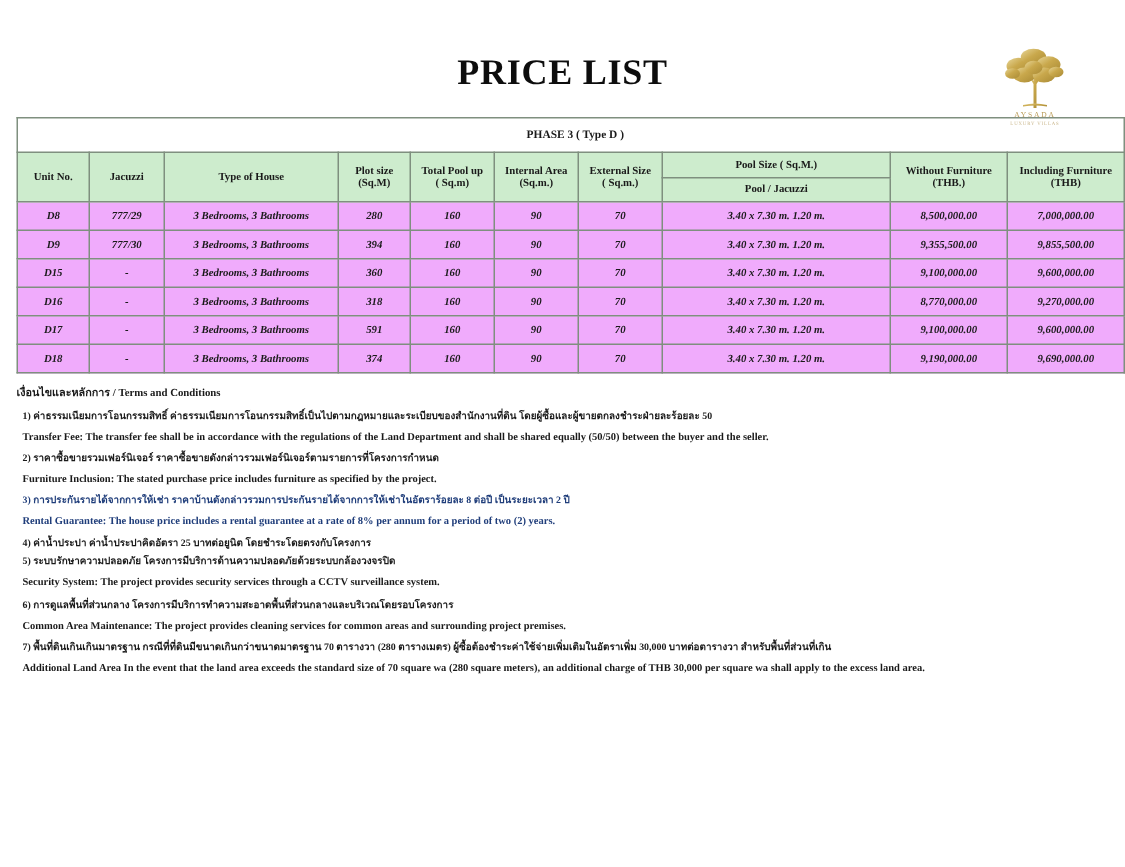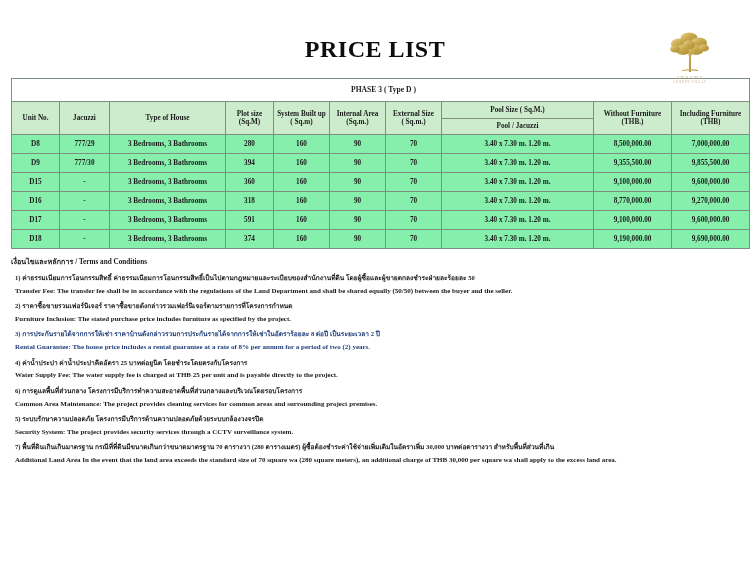--- a/index.html
+++ b/index.html
@@ -90,22 +90,23 @@
   }
   thead th {
     background: #cdeccd;
     height: 14px;
   }
   thead th.tall {
     height: 32px;
   }
   tbody td {
     height: 18px;
-    background: #86efac;
-    font-weight: bold;
+    background: #f0abfc;
+    font-weight: bold;
+    font-style: italic;
   }
   .hdr-line2 { display: block; }
 
   
   .terms {
     margin: 9px 11px 0 11px;
     font-size: 7px;
     line-height: 1.2;
   }
   .terms-title {
@@ -187,21 +188,21 @@
       </tr>
       <tr>
         <th class="tall" rowspan="2">Unit No.</th>
         <th class="tall" rowspan="2">Jacuzzi</th>
         <th class="tall" rowspan="2">Type of House</th>
         <th class="tall" rowspan="2">
           <span>Plot size</span>
           <span class="hdr-line2">(Sq.M)</span>
         </th>
         <th class="tall" rowspan="2">
-          <span>System Built up</span>
+          <span>Total Pool up</span>
           <span class="hdr-line2">( Sq.m)</span>
         </th>
         <th class="tall" rowspan="2">
           <span>Internal Area</span>
           <span class="hdr-line2">(Sq.m.)</span>
         </th>
         <th class="tall" rowspan="2">
           <span>External Size</span>
           <span class="hdr-line2">( Sq.m.)</span>
         </th>
@@ -309,30 +310,29 @@
     <div class="term-en">Furniture Inclusion: The stated purchase price includes furniture as specified by the project.</div>
   </div>
 
   <div class="term-row blue">
     <div class="term-th">3) การประกันรายได้จากการให้เช่า  ราคาบ้านดังกล่าวรวมการประกันรายได้จากการให้เช่าในอัตราร้อยละ 8 ต่อปี เป็นระยะเวลา 2 ปี</div>
     <div class="term-en">Rental Guarantee: The house price includes a rental guarantee at a rate of 8% per annum for a period of two (2) years.</div>
   </div>
 
   <div class="term-row">
     <div class="term-th">4) ค่าน้ำประปา ค่าน้ำประปาคิดอัตรา 25 บาทต่อยูนิต โดยชำระโดยตรงกับโครงการ</div>
-    <div class="term-en">Water Supply Fee: The water supply fee is charged at THB 25 per unit and is payable directly to the project.</div>
+  </div>
+
+  <div class="term-row">
+    <div class="term-th">5) ระบบรักษาความปลอดภัย โครงการมีบริการด้านความปลอดภัยด้วยระบบกล้องวงจรปิด</div>
+    <div class="term-en">Security System: The project provides security services through a CCTV surveillance system.</div>
   </div>
 
   <div class="term-row">
     <div class="term-th">6) การดูแลพื้นที่ส่วนกลาง โครงการมีบริการทำความสะอาดพื้นที่ส่วนกลางและบริเวณโดยรอบโครงการ</div>
     <div class="term-en">Common Area Maintenance: The project provides cleaning services for common areas and surrounding project premises.</div>
   </div>
 
   <div class="term-row">
-    <div class="term-th">5) ระบบรักษาความปลอดภัย โครงการมีบริการด้านความปลอดภัยด้วยระบบกล้องวงจรปิด</div>
-    <div class="term-en">Security System: The project provides security services through a CCTV surveillance system.</div>
-  </div>
-
-  <div class="term-row">
     <div class="term-th">7) พื้นที่ดินเกินเกินมาตรฐาน กรณีที่ที่ดินมีขนาดเกินกว่าขนาดมาตรฐาน 70 ตารางวา (280 ตารางเมตร) ผู้ซื้อต้องชำระค่าใช้จ่ายเพิ่มเติมในอัตราเพิ่ม 30,000 บาทต่อตารางวา สำหรับพื้นที่ส่วนที่เกิน</div>
     <div class="term-en">Additional Land Area  In the event that the land area exceeds the standard size of 70 square wa (280 square meters), an additional charge of THB 30,000 per square wa shall apply to the excess land area.</div>
   </div>
 </div>
 
 </body></html>

